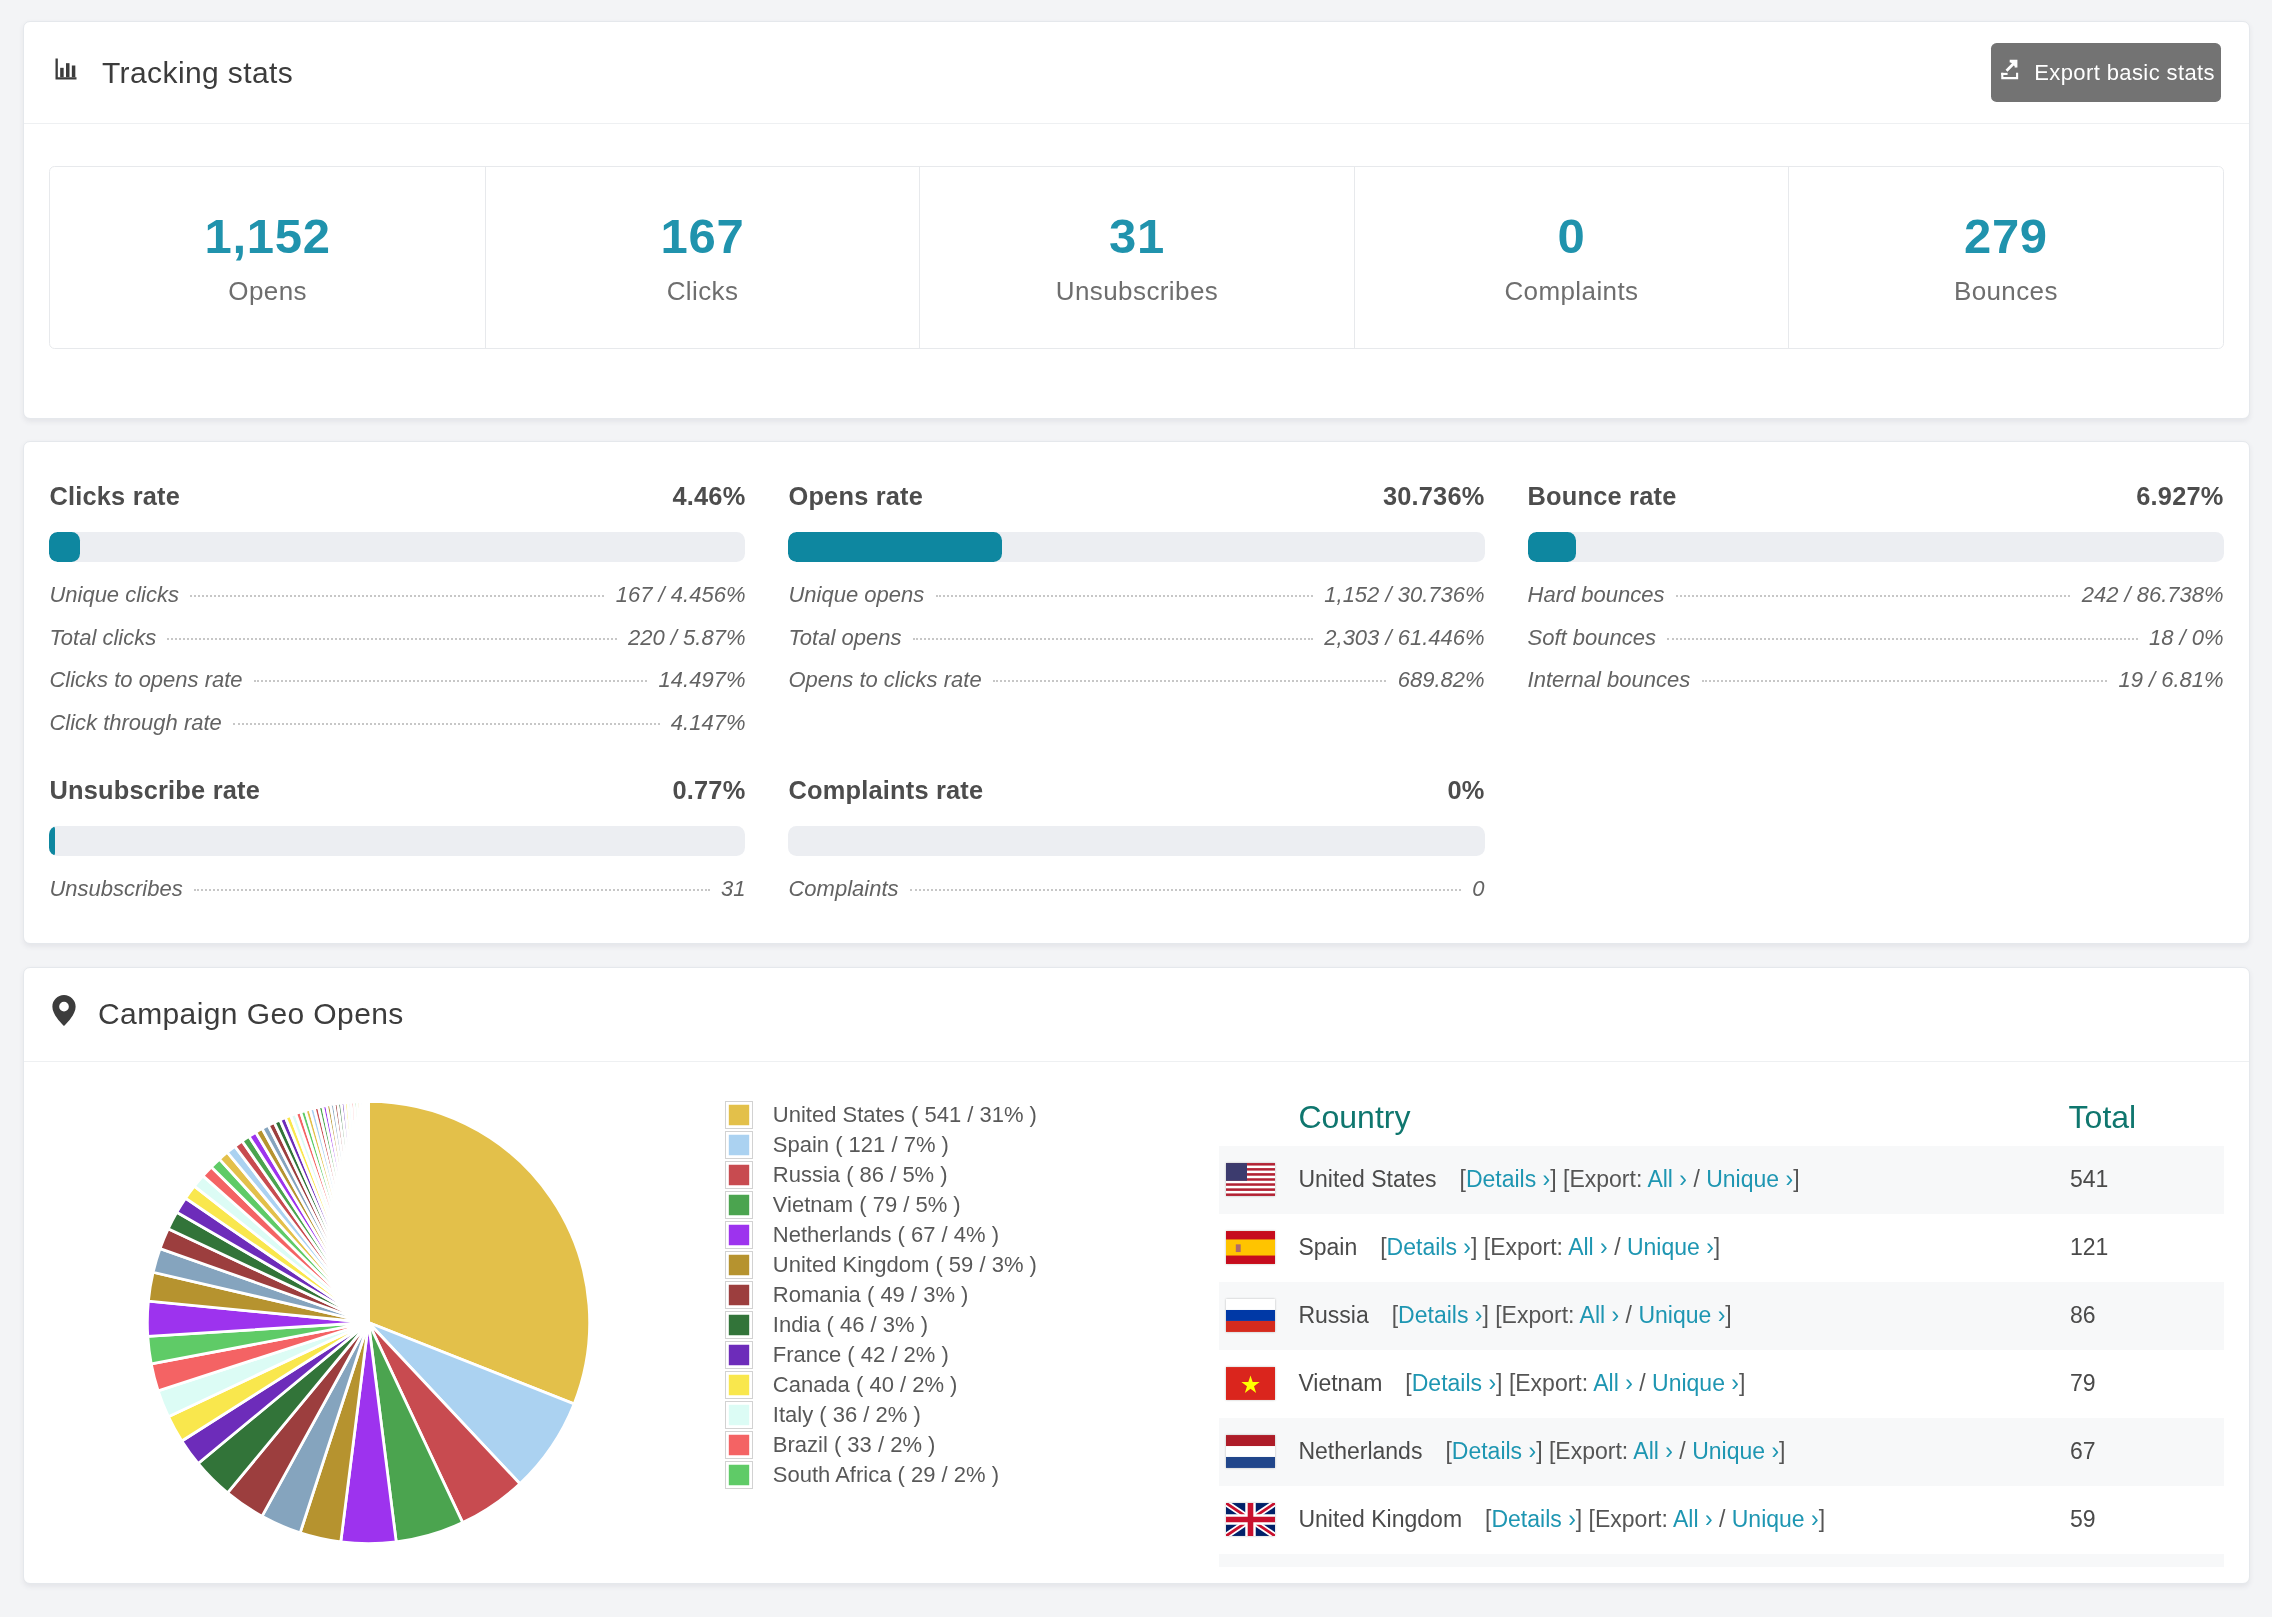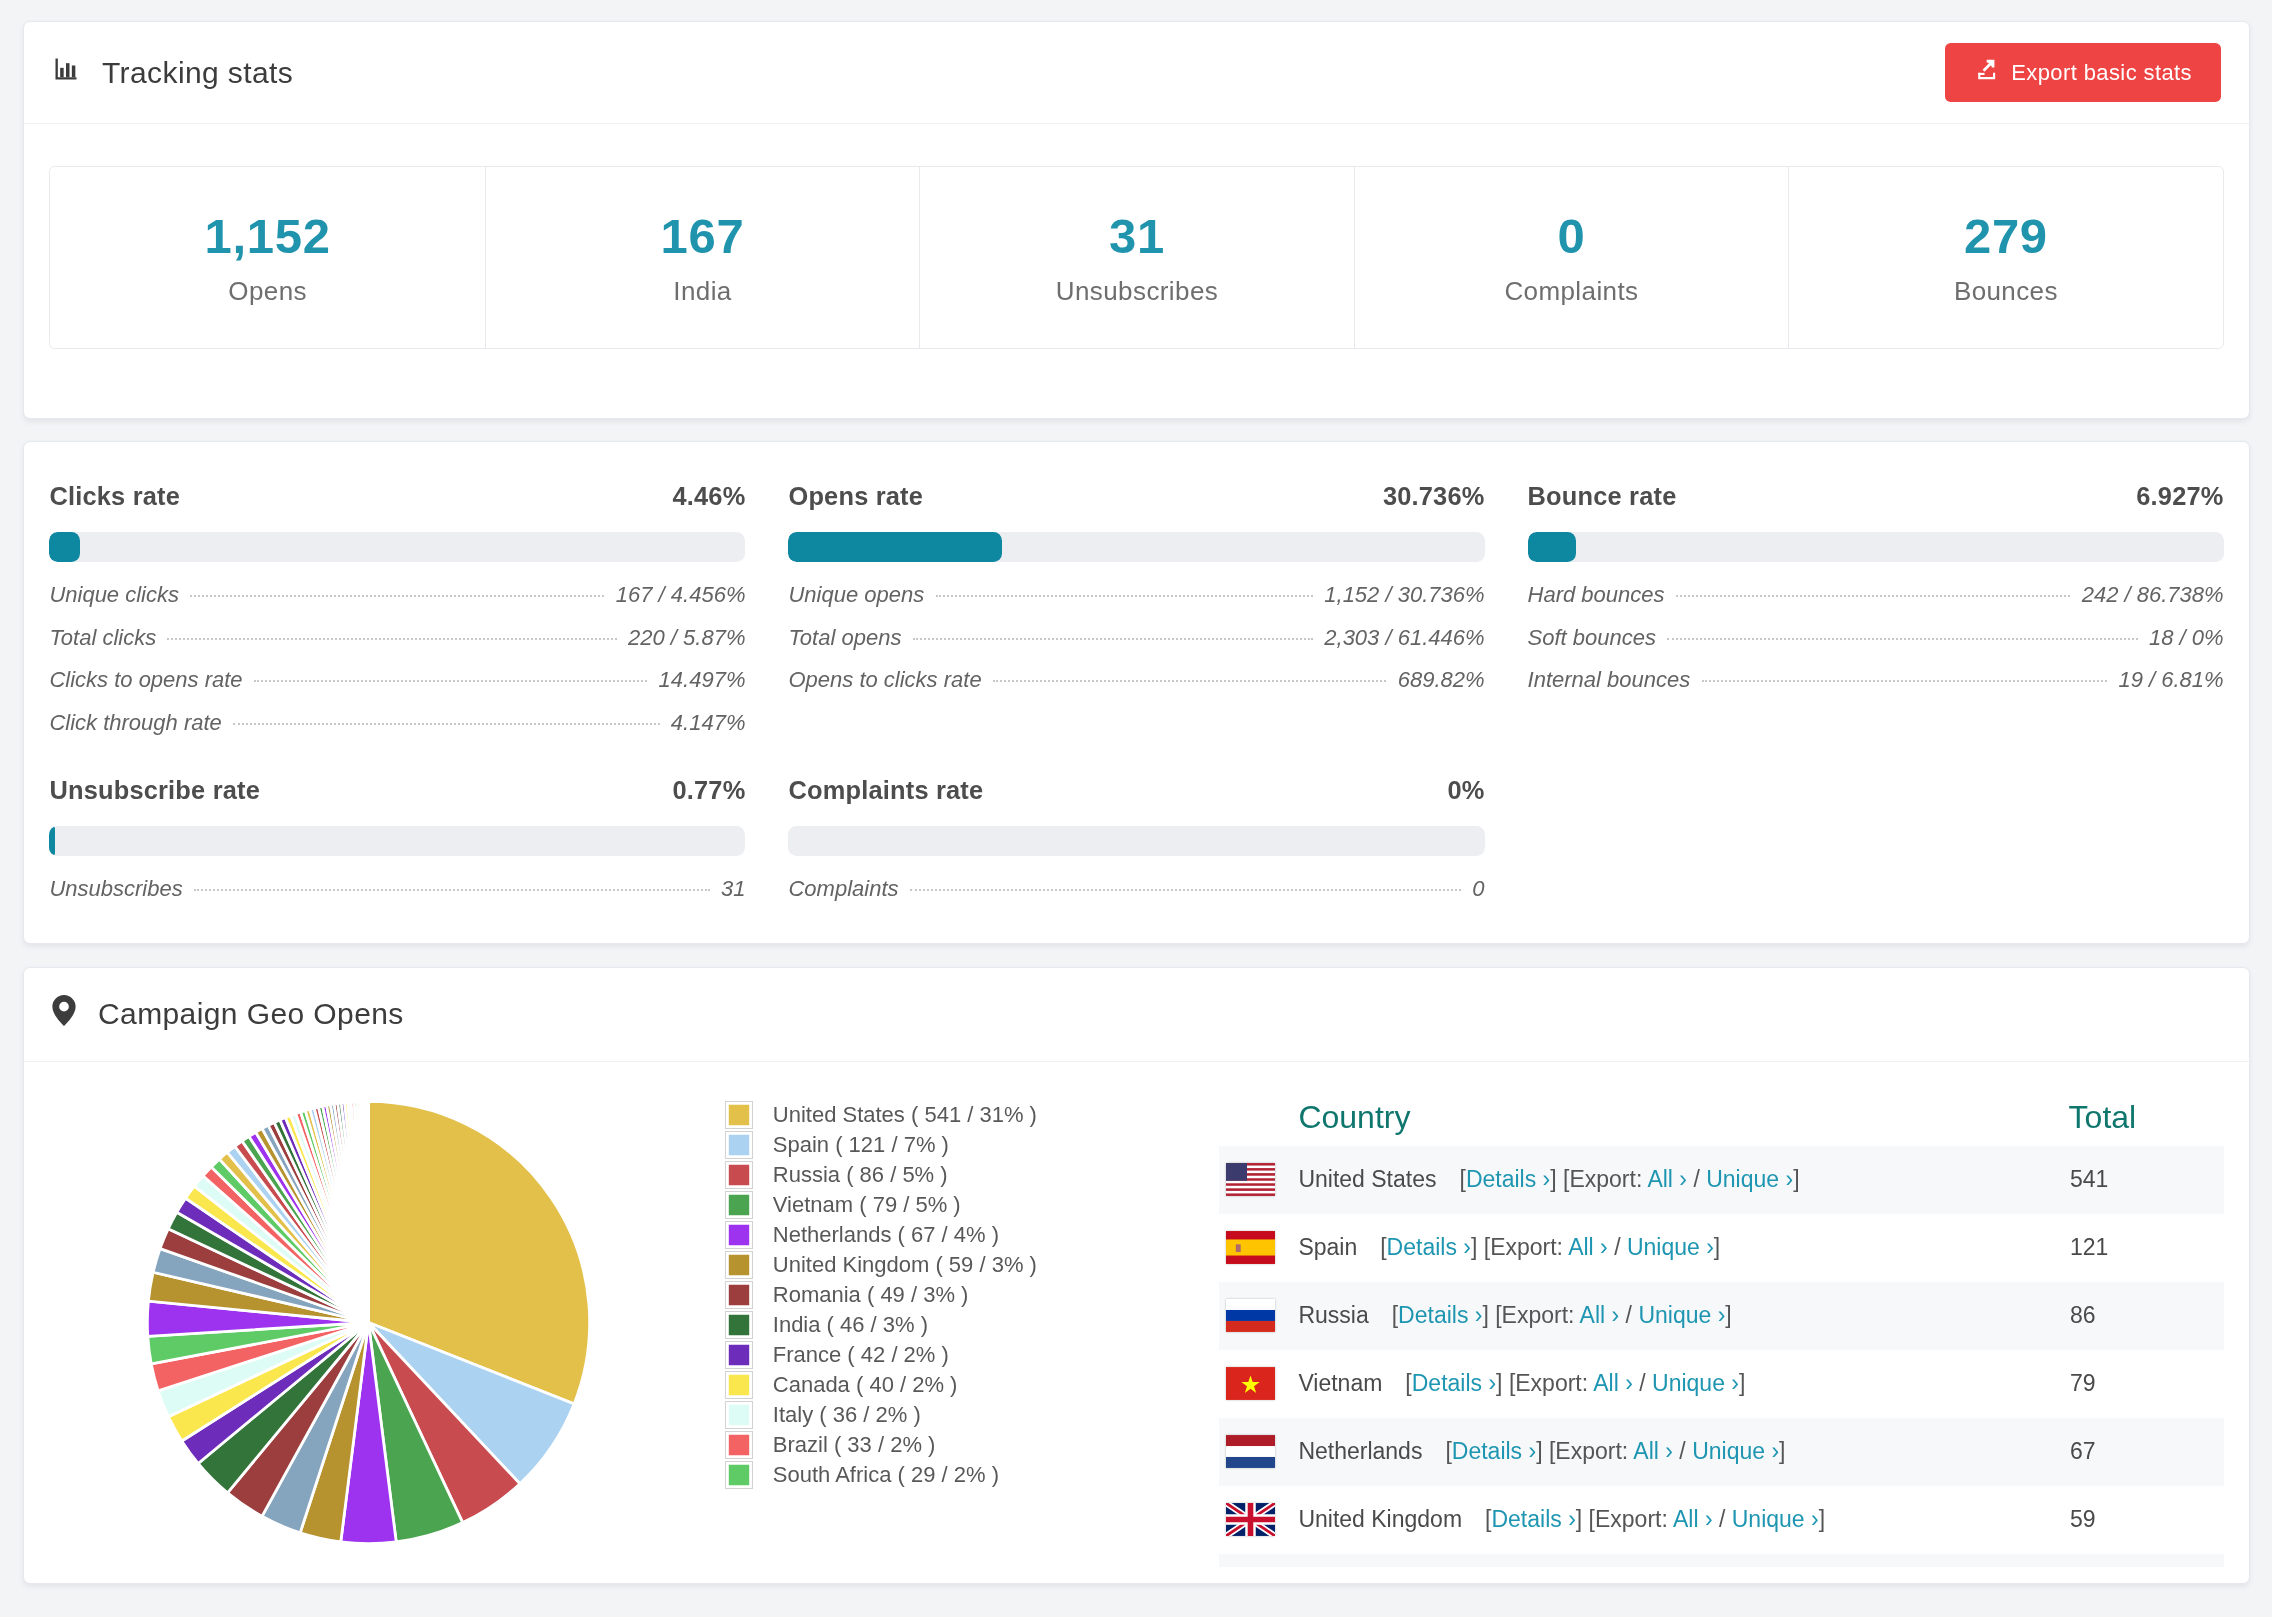--- a/index.html
+++ b/index.html
@@ -20,22 +20,22 @@
     display:flex;align-items:center;justify-content:space-between;
     padding:21px 28px;border-bottom:1.4px solid #eef0f2;min-height:51px;
   }
   .card-title{
     display:flex;align-items:center;gap:22px;
     font-size:30px;font-weight:500;color:#3c3c3c;letter-spacing:0.4px;
   }
   .card-title svg{flex:0 0 auto;}
   .btn{
     display:flex;align-items:center;gap:11.3px;border:none;cursor:pointer;
-    background:#ef4444;color:#fff;font-size:22px;letter-spacing:0.4px;
-    padding:14px 29px;border-radius:5.6px;font-family:inherit;
+    background:#737373;color:#fff;font-size:22px;letter-spacing:0.4px;
+    padding:14px 6px;border-radius:5.6px;font-family:inherit;
   }
   
   .summary{
     margin:42px 25.4px 69px;border:1.4px solid #e7e9ec;border-radius:5.6px;
     display:grid;grid-template-columns:repeat(5,1fr);
   }
   .tile{padding:41px 0;text-align:center;}
   .tile + .tile{border-left:1.4px solid #e7e9ec;}
   .tile .num{font-size:49px;font-weight:700;color:#2093ad;letter-spacing:0.7px;}
   .tile .lbl{font-size:26px;color:#6e6e6e;margin-top:11.3px;letter-spacing:0.4px;}
@@ -101,21 +101,21 @@
         <span>Export basic stats</span>
       </button>
     </div>
     <div class="summary" id="summary">
         <div class="tile">
           <div class="num">1,152</div>
           <div class="lbl">Opens</div>
         </div>
         <div class="tile">
           <div class="num">167</div>
-          <div class="lbl">India</div>
+          <div class="lbl">Clicks</div>
         </div>
         <div class="tile">
           <div class="num">31</div>
           <div class="lbl">Unsubscribes</div>
         </div>
         <div class="tile">
           <div class="num">0</div>
           <div class="lbl">Complaints</div>
         </div>
         <div class="tile">

